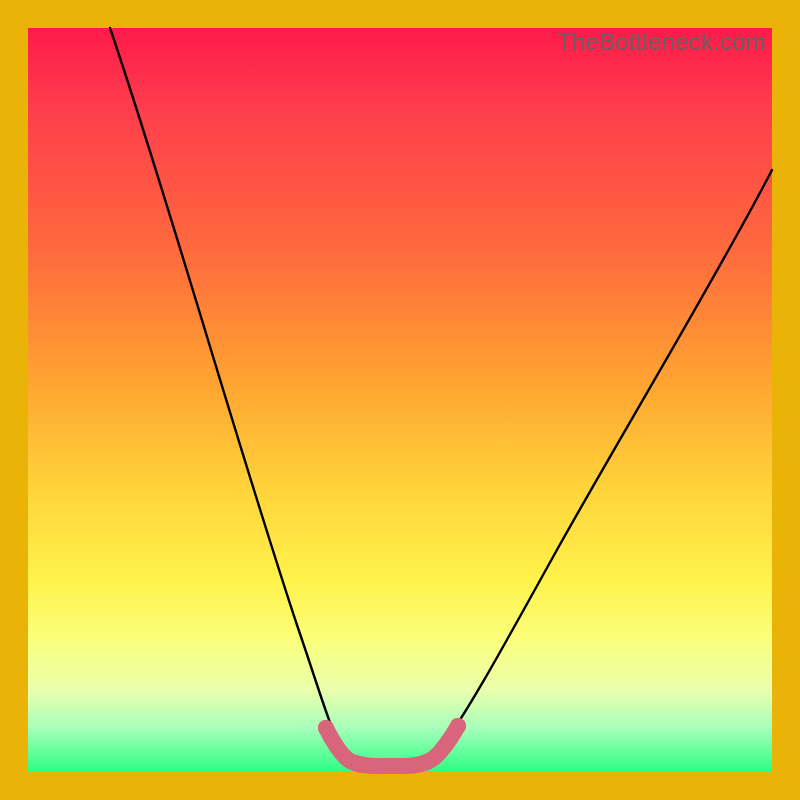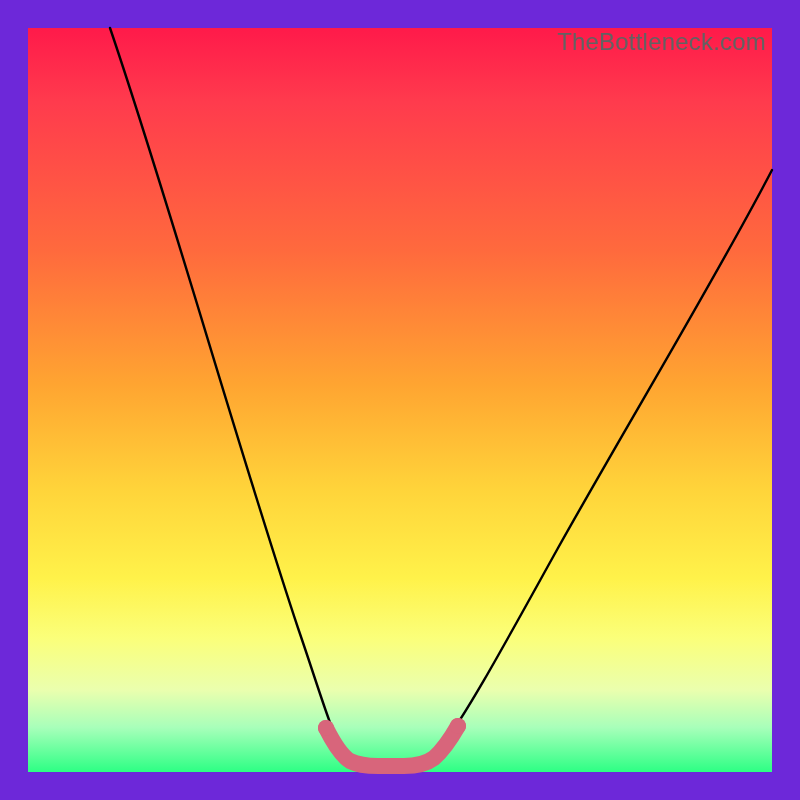--- a/index.html
+++ b/index.html
@@ -8,21 +8,21 @@
     width: 800px;
     height: 800px;
     background: #000;
     overflow: hidden;
     font-family: Arial, Helvetica, sans-serif;
   }
   .frame {
     position: relative;
     width: 800px;
     height: 800px;
-    background: #6d28d9;
+    background: #eab308;
   }
   .plot-area {
     position: absolute;
     left: 28px;
     top: 28px;
     width: 744px;
     height: 744px;
     
     background: linear-gradient(
       to bottom,

